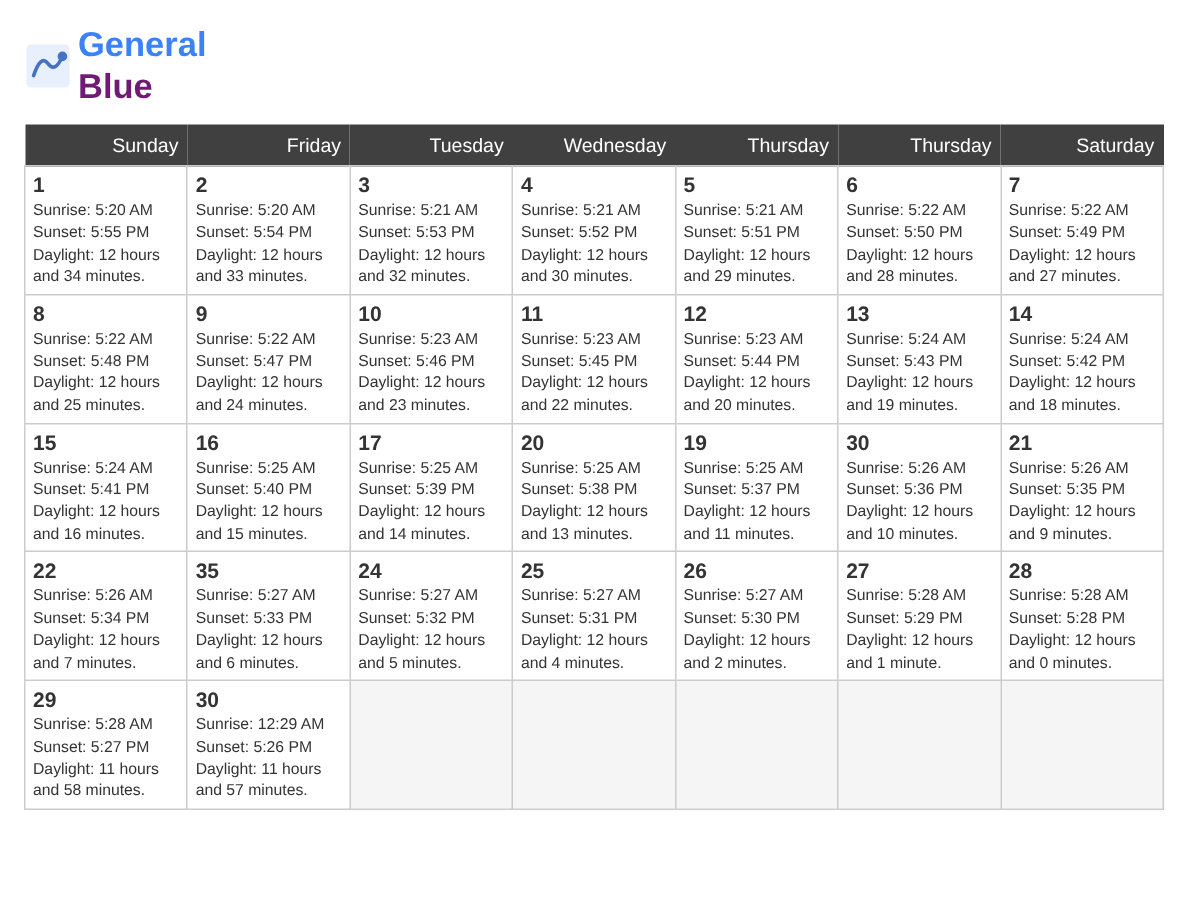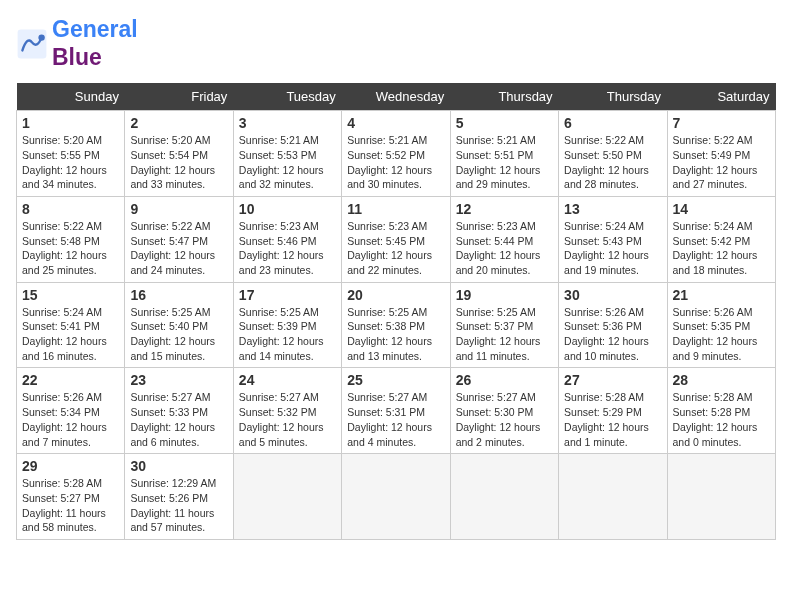--- a/index.html
+++ b/index.html
@@ -272,21 +272,21 @@
       </tr>
       <tr>
         <td>
           <span class="day-num">22</span>
           <div class="day-detail" style="white-space: pre-line;">Sunrise: 5:26 AM
 Sunset: 5:34 PM
 Daylight: 12 hours
 and 7 minutes.</div>
         </td>
         <td>
-          <span class="day-num">23</span>
+          <span class="day-num">35</span>
           <div class="day-detail" style="white-space: pre-line;">Sunrise: 5:27 AM
 Sunset: 5:33 PM
 Daylight: 12 hours
 and 6 minutes.</div>
         </td>
         <td>
           <span class="day-num">24</span>
           <div class="day-detail" style="white-space: pre-line;">Sunrise: 5:27 AM
 Sunset: 5:32 PM
 Daylight: 12 hours

